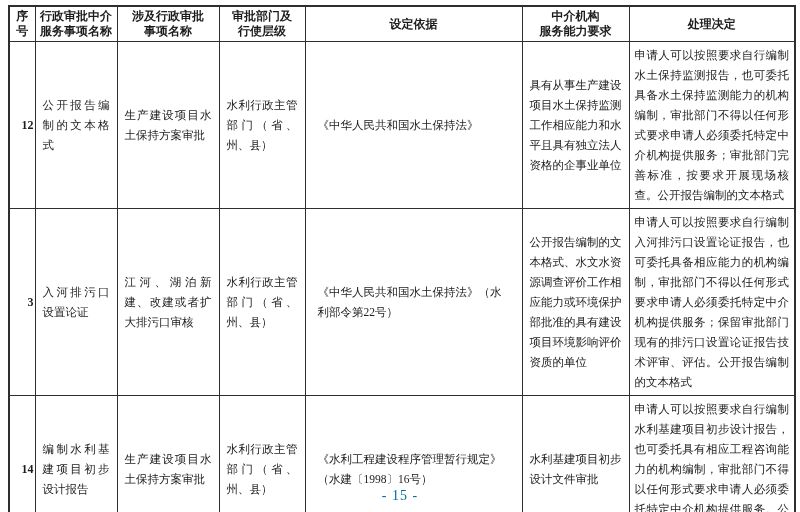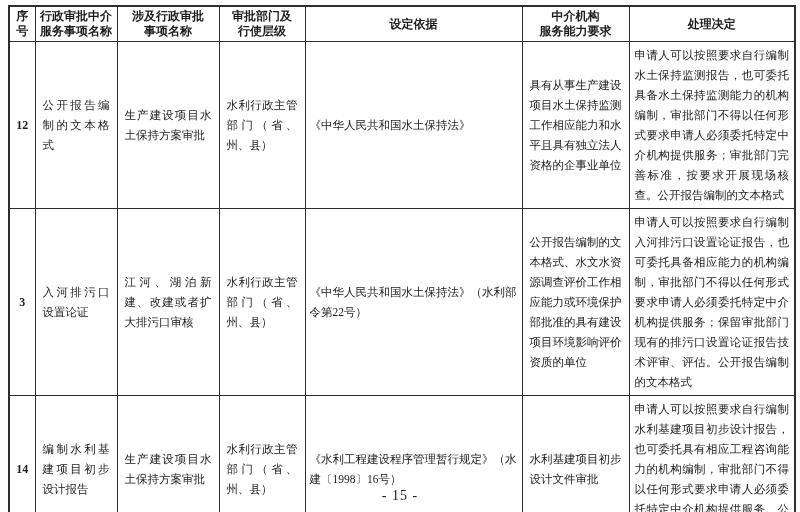--- a/index.html
+++ b/index.html
@@ -40,40 +40,40 @@
     line-height: 15px;
     text-align: center;
     white-space: pre-line;
     padding: 2px 2px;
   }
   tr.header-row   { height: 32px; }
   tr.row-12       { height: 125px; }
   tr.row-13       { height: 136px; }
   tr.row-14       { height: 94px; }
   td.cell-seq {
-    text-align: center;
+    text-align: right;
     font-weight: bold;
     font-size: 12px;
     padding: 2px 1px;
   }
   td.cell-justify {
     text-align: justify;
     text-justify: inter-character;
   }
   td.cell-left  { text-align: left; }
-  td.cell-basis { padding: 3px 4px; }
+  td.cell-basis { padding: 3px 12px; }
   td.cell-decision { padding: 3px 5px; }
   .page-footer {
     position: absolute;
     left: 0;
     bottom: 8px;
     width: 100%;
     text-align: center;
     font-size: 14px;
-    color: #0f172a;
+    color: #0369a1;
     letter-spacing: 1px;
   }
 </style>
 </head>
 <body>
 
 <div class="page">
 
   <table class="services-table">
     <colgroup>

